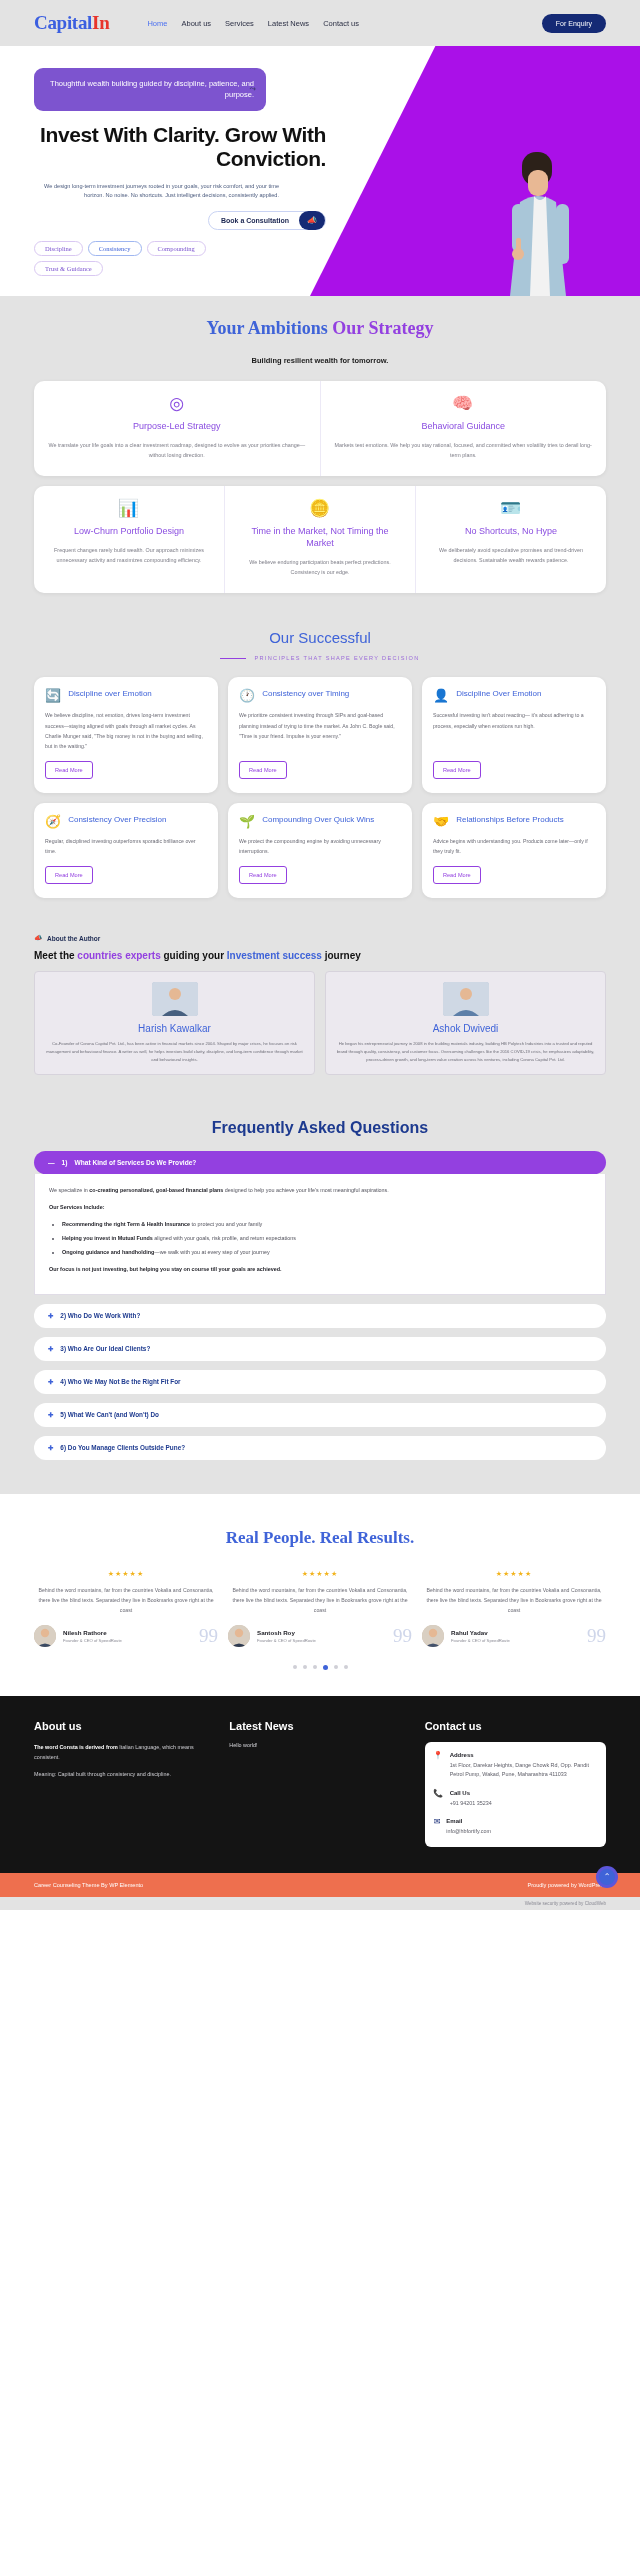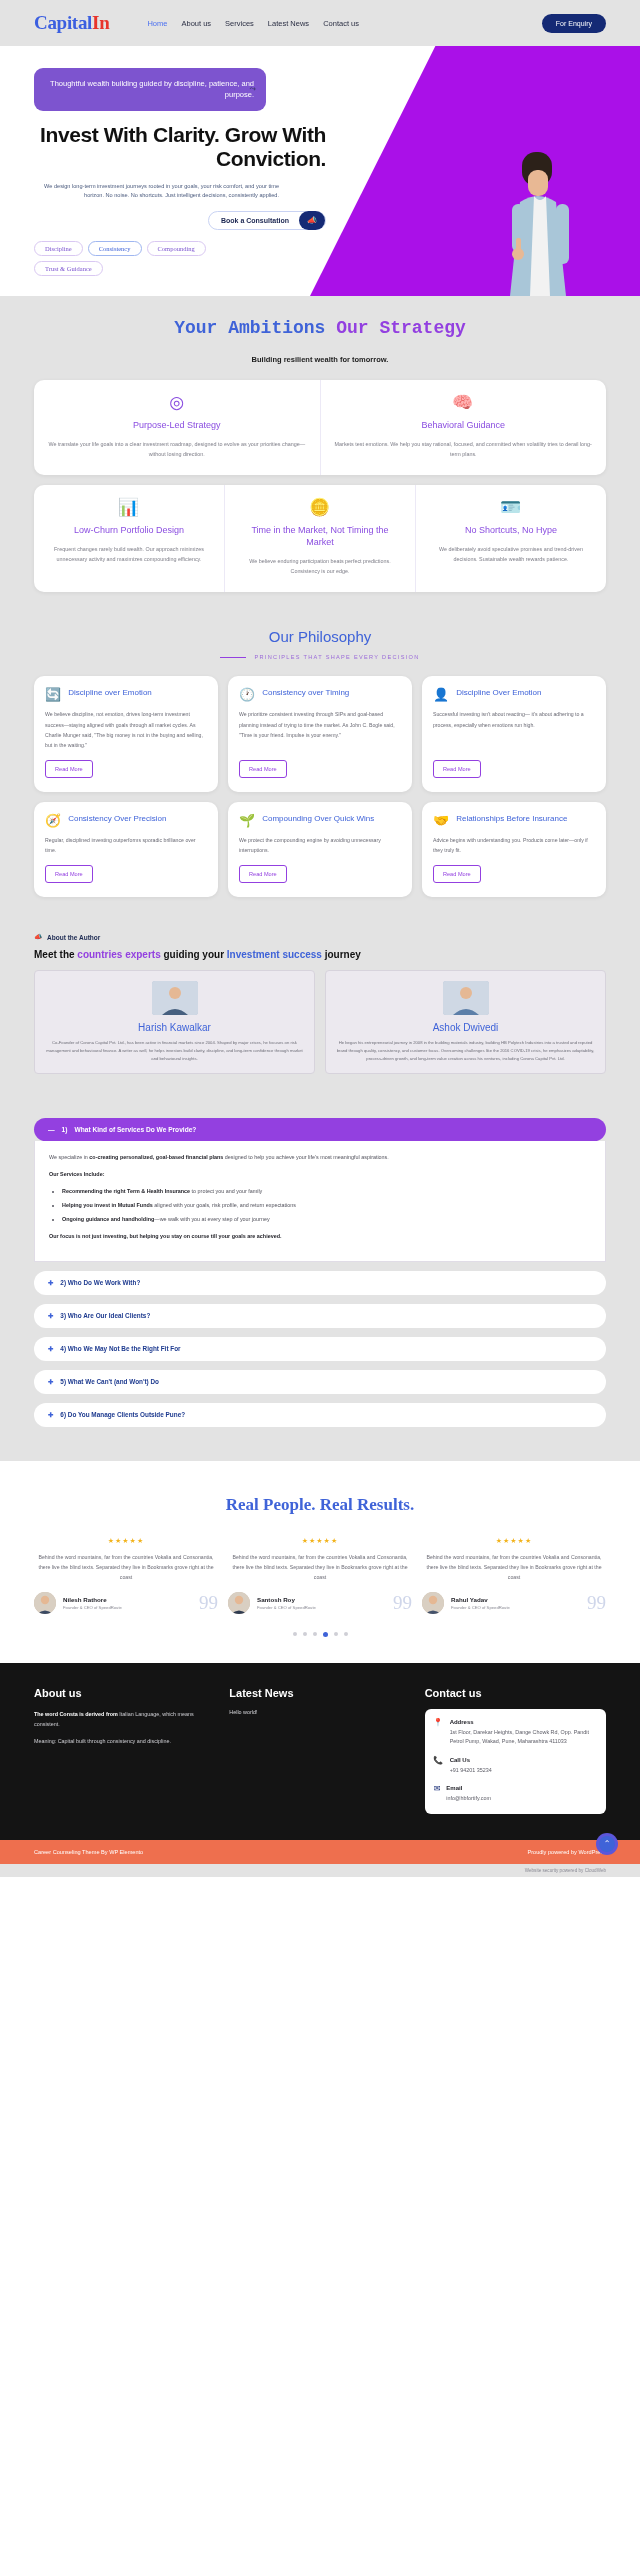--- a/index.html
+++ b/index.html
@@ -70,21 +70,21 @@
     font-size: 6.5px; padding: 3px 10px; border-radius: 20px; background: #fff;
     border: 1px solid #d9c8f2; color: #7b53cf; cursor: pointer;
   }
   .chip.blue { border-color: #9fb6f0; color: #3f63d8; }
   .hero-person {
     position: absolute; right: 48px; bottom: 0; width: 96px; height: 150px; z-index: 3;
   }
 
   
   .ambitions { background: #e3e3e3; padding: 22px 0 26px; }
-  .amb-title { text-align: center; font-family: Liberation Mono, monospace; font-size: 18px; font-weight: 700; }
+  .amb-title { text-align: center; font-family: Liberation Serif, serif; font-size: 18px; font-weight: 700; }
   .amb-title .b { color: #3f63d8; }
   .amb-title .p { color: #9340e0; }
   .amb-sub { text-align: center; font-size: 7.5px; font-weight: 700; color: #1d1d1d; margin-top: 17px; }
   .amb-grid { margin: 16px 34px 0; }
   .amb-row { display: flex; background: #fff; border-radius: 10px; overflow: hidden; box-shadow: 0 1px 4px rgba(0,0,0,.07); }
   .amb-row + .amb-row { margin-top: 10px; }
   .amb-card { flex: 1; padding: 14px 14px 16px; text-align: center; border-right: 1px solid #ece9f6; }
   .amb-card:last-child { border-right: none; }
   .amb-icon { font-size: 17px; color: #8a4de0; line-height: 1; margin-bottom: 8px; display: block; }
   .amb-card h3 { font-size: 9px; color: #8a4de0; font-weight: 500; line-height: 1.35; margin-bottom: 8px; }
@@ -262,21 +262,21 @@
       <div class="amb-card">
         <span class="amb-icon">🪪</span>
         <h3>No Shortcuts, No Hype</h3>
         <p>We deliberately avoid speculative promises and trend-driven decisions. Sustainable wealth rewards patience.</p>
       </div>
     </div>
   </div>
 </section>
 
 <section class="philo">
-  <h2 class="philo-title">Our Philosophy</h2>
+  <h2 class="philo-title">Our Successful</h2>
   <div class="philo-kicker">
     <span class="line"></span>
     <span>PRINCIPLES THAT SHAPE EVERY DECISION</span>
   </div>
   <div class="philo-grid">
     <div class="philo-card">
       <div class="philo-head">
         <span class="philo-ic">🔄</span>
         <h4>Discipline over Emotion</h4>
       </div>
@@ -311,21 +311,21 @@
       <div class="philo-head">
         <span class="philo-ic">🌱</span>
         <h4>Compounding Over Quick Wins</h4>
       </div>
       <p>We protect the compounding engine by avoiding unnecessary interruptions.</p>
       <button class="read-more">Read More</button>
     </div>
     <div class="philo-card">
       <div class="philo-head">
         <span class="philo-ic">🤝</span>
-        <h4>Relationships Before Insurance</h4>
+        <h4>Relationships Before Products</h4>
       </div>
       <p>Advice begins with understanding you. Products come later—only if they truly fit.</p>
       <button class="read-more">Read More</button>
     </div>
   </div>
 </section>
 
 <section class="author">
   <div class="author-kicker">
     <span>📣</span>
@@ -354,20 +354,21 @@
             <path d="M10 34 q13-12 26 0z" fill="#5d7fa8"></path>
           </svg>
       </div>
       <h5>Ashok Dwivedi</h5>
       <p>He began his entrepreneurial journey in 2008 in the building materials industry, building HB Polytech Industries into a trusted and reputed brand through quality, consistency, and customer focus. Overcoming challenges like the 2016 COVID-19 crisis, he emphasizes adaptability, process-driven growth, and long-term value creation across his ventures, including Corona Capital Pvt. Ltd.</p>
     </div>
   </div>
 </section>
 
 <section class="faq">
+  <h2 class="faq-title">Frequently Asked Questions</h2>
   <div class="faq-open-head">
     <span>—</span>
     <span>1)</span>
     <span>What Kind of Services Do We Provide?</span>
   </div>
   <div class="faq-body">
     <p>
       <span>We specialize in </span><b>co-creating personalized, goal-based financial plans</b><span> designed to help you achieve your life's most meaningful aspirations.</span>
     </p>
     <p><b>Our Services Include:</b></p>

